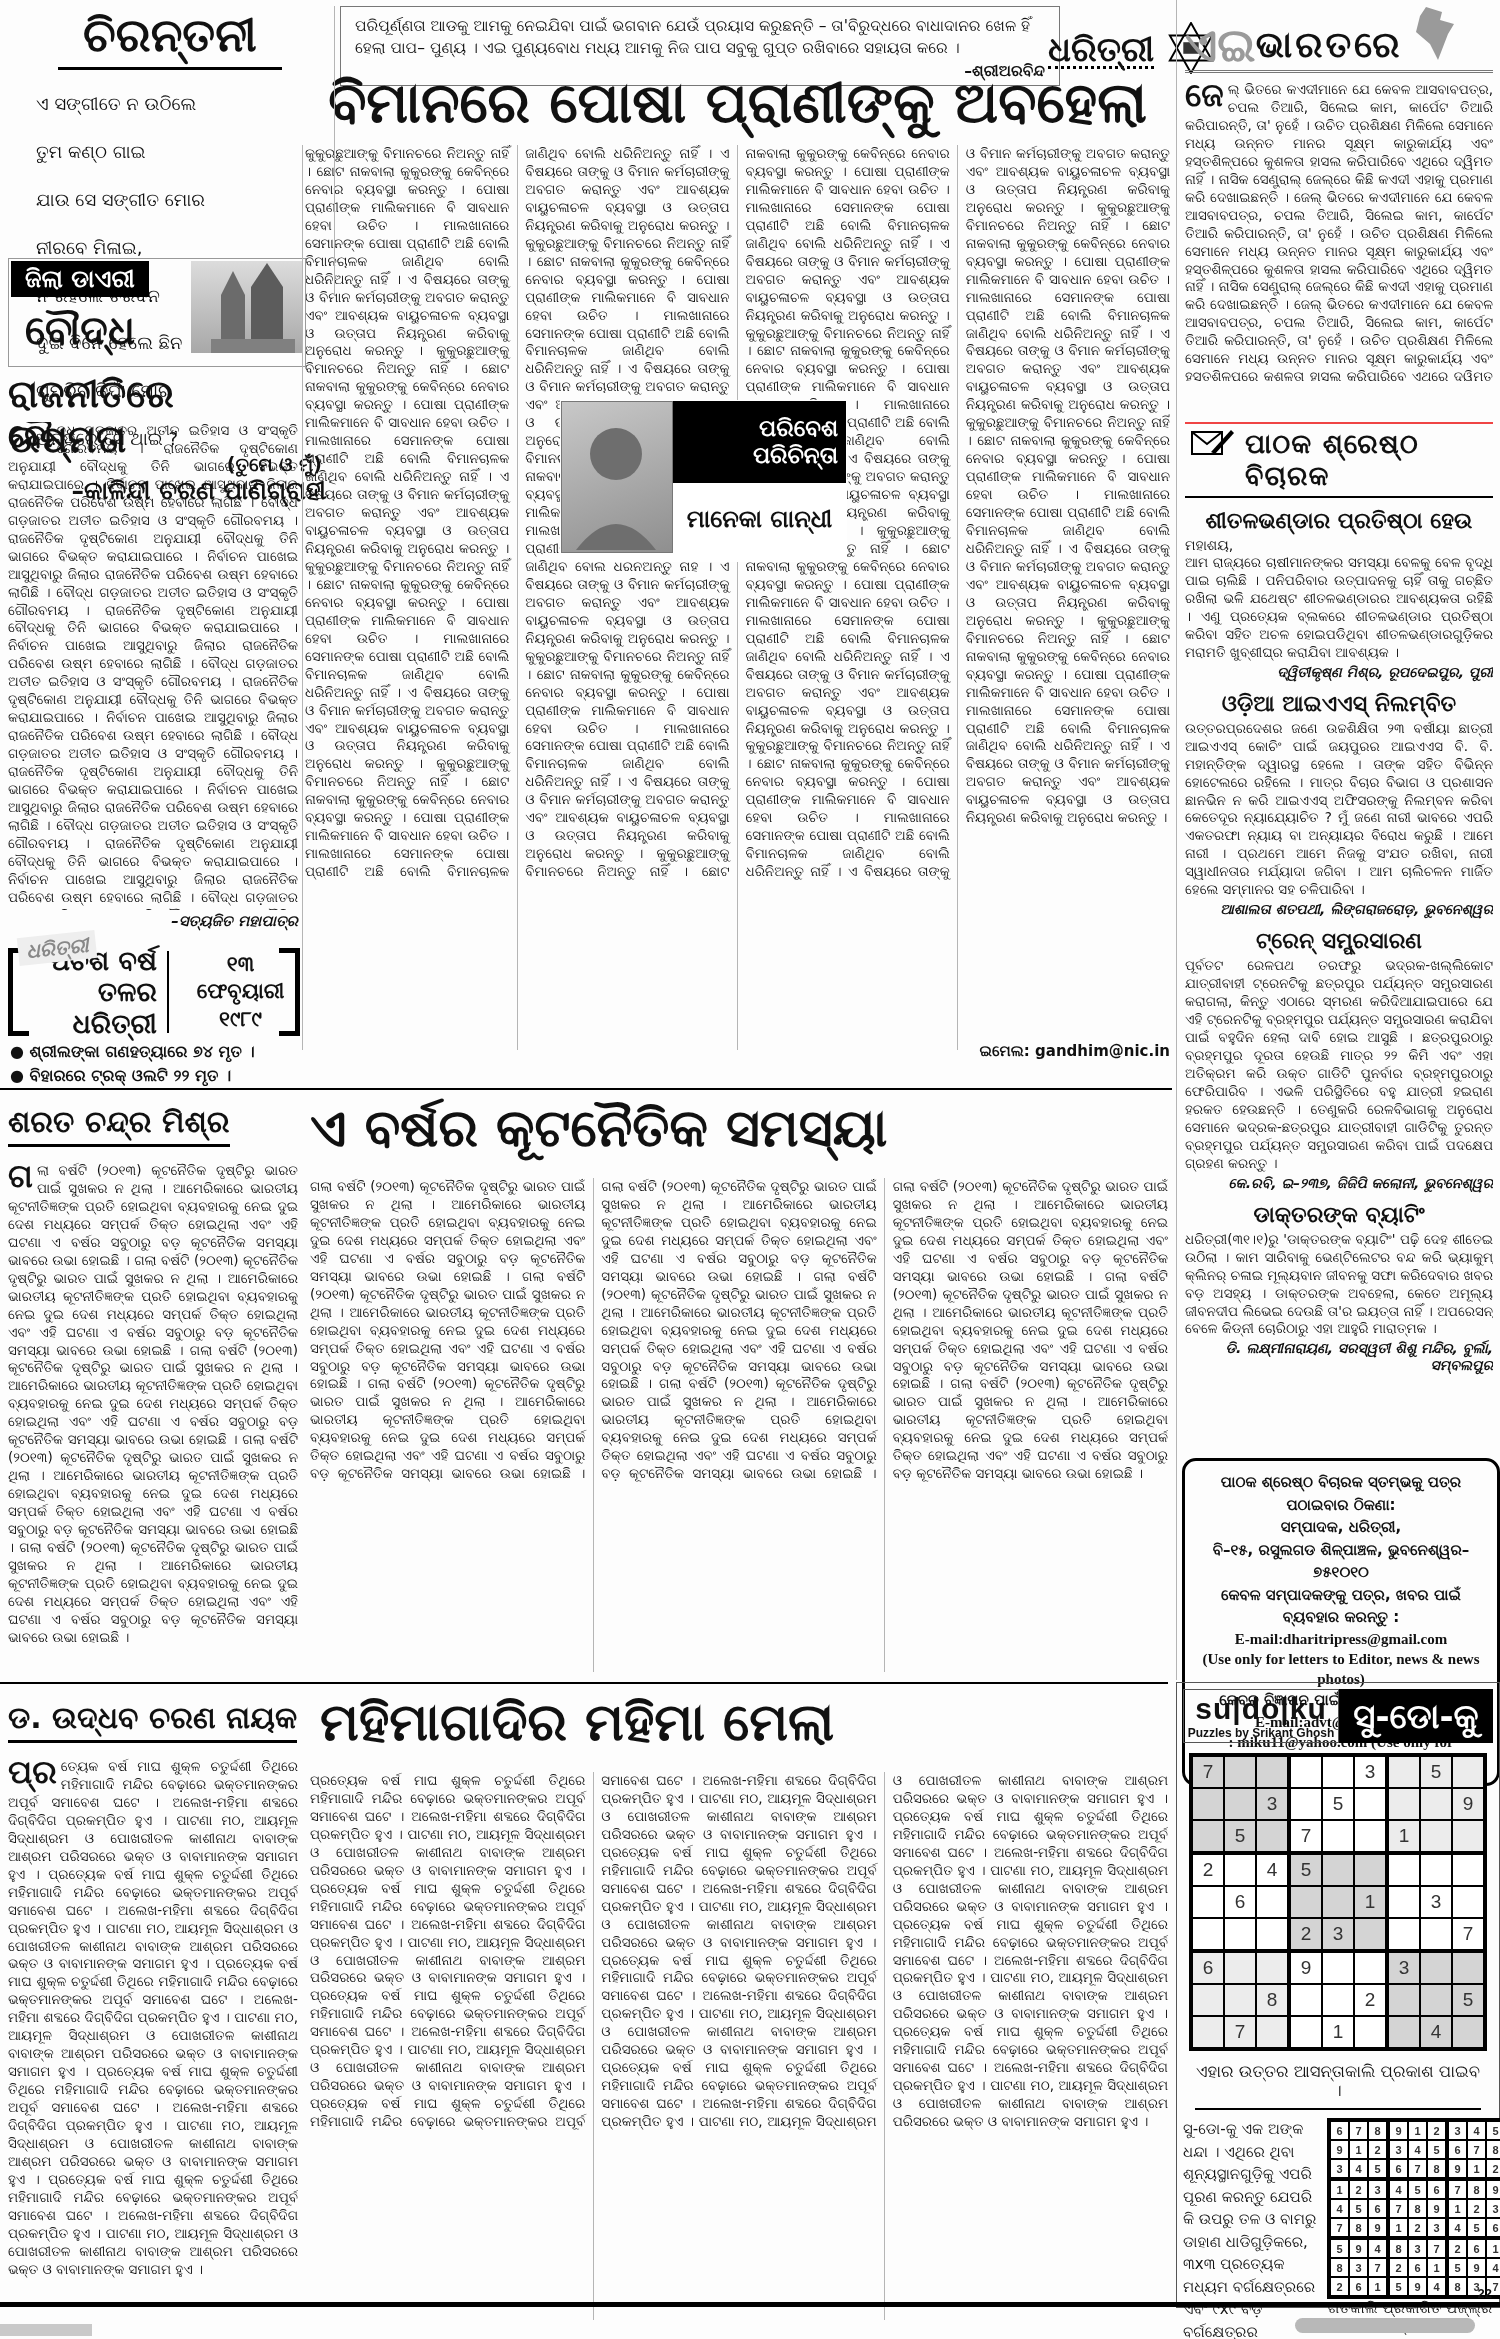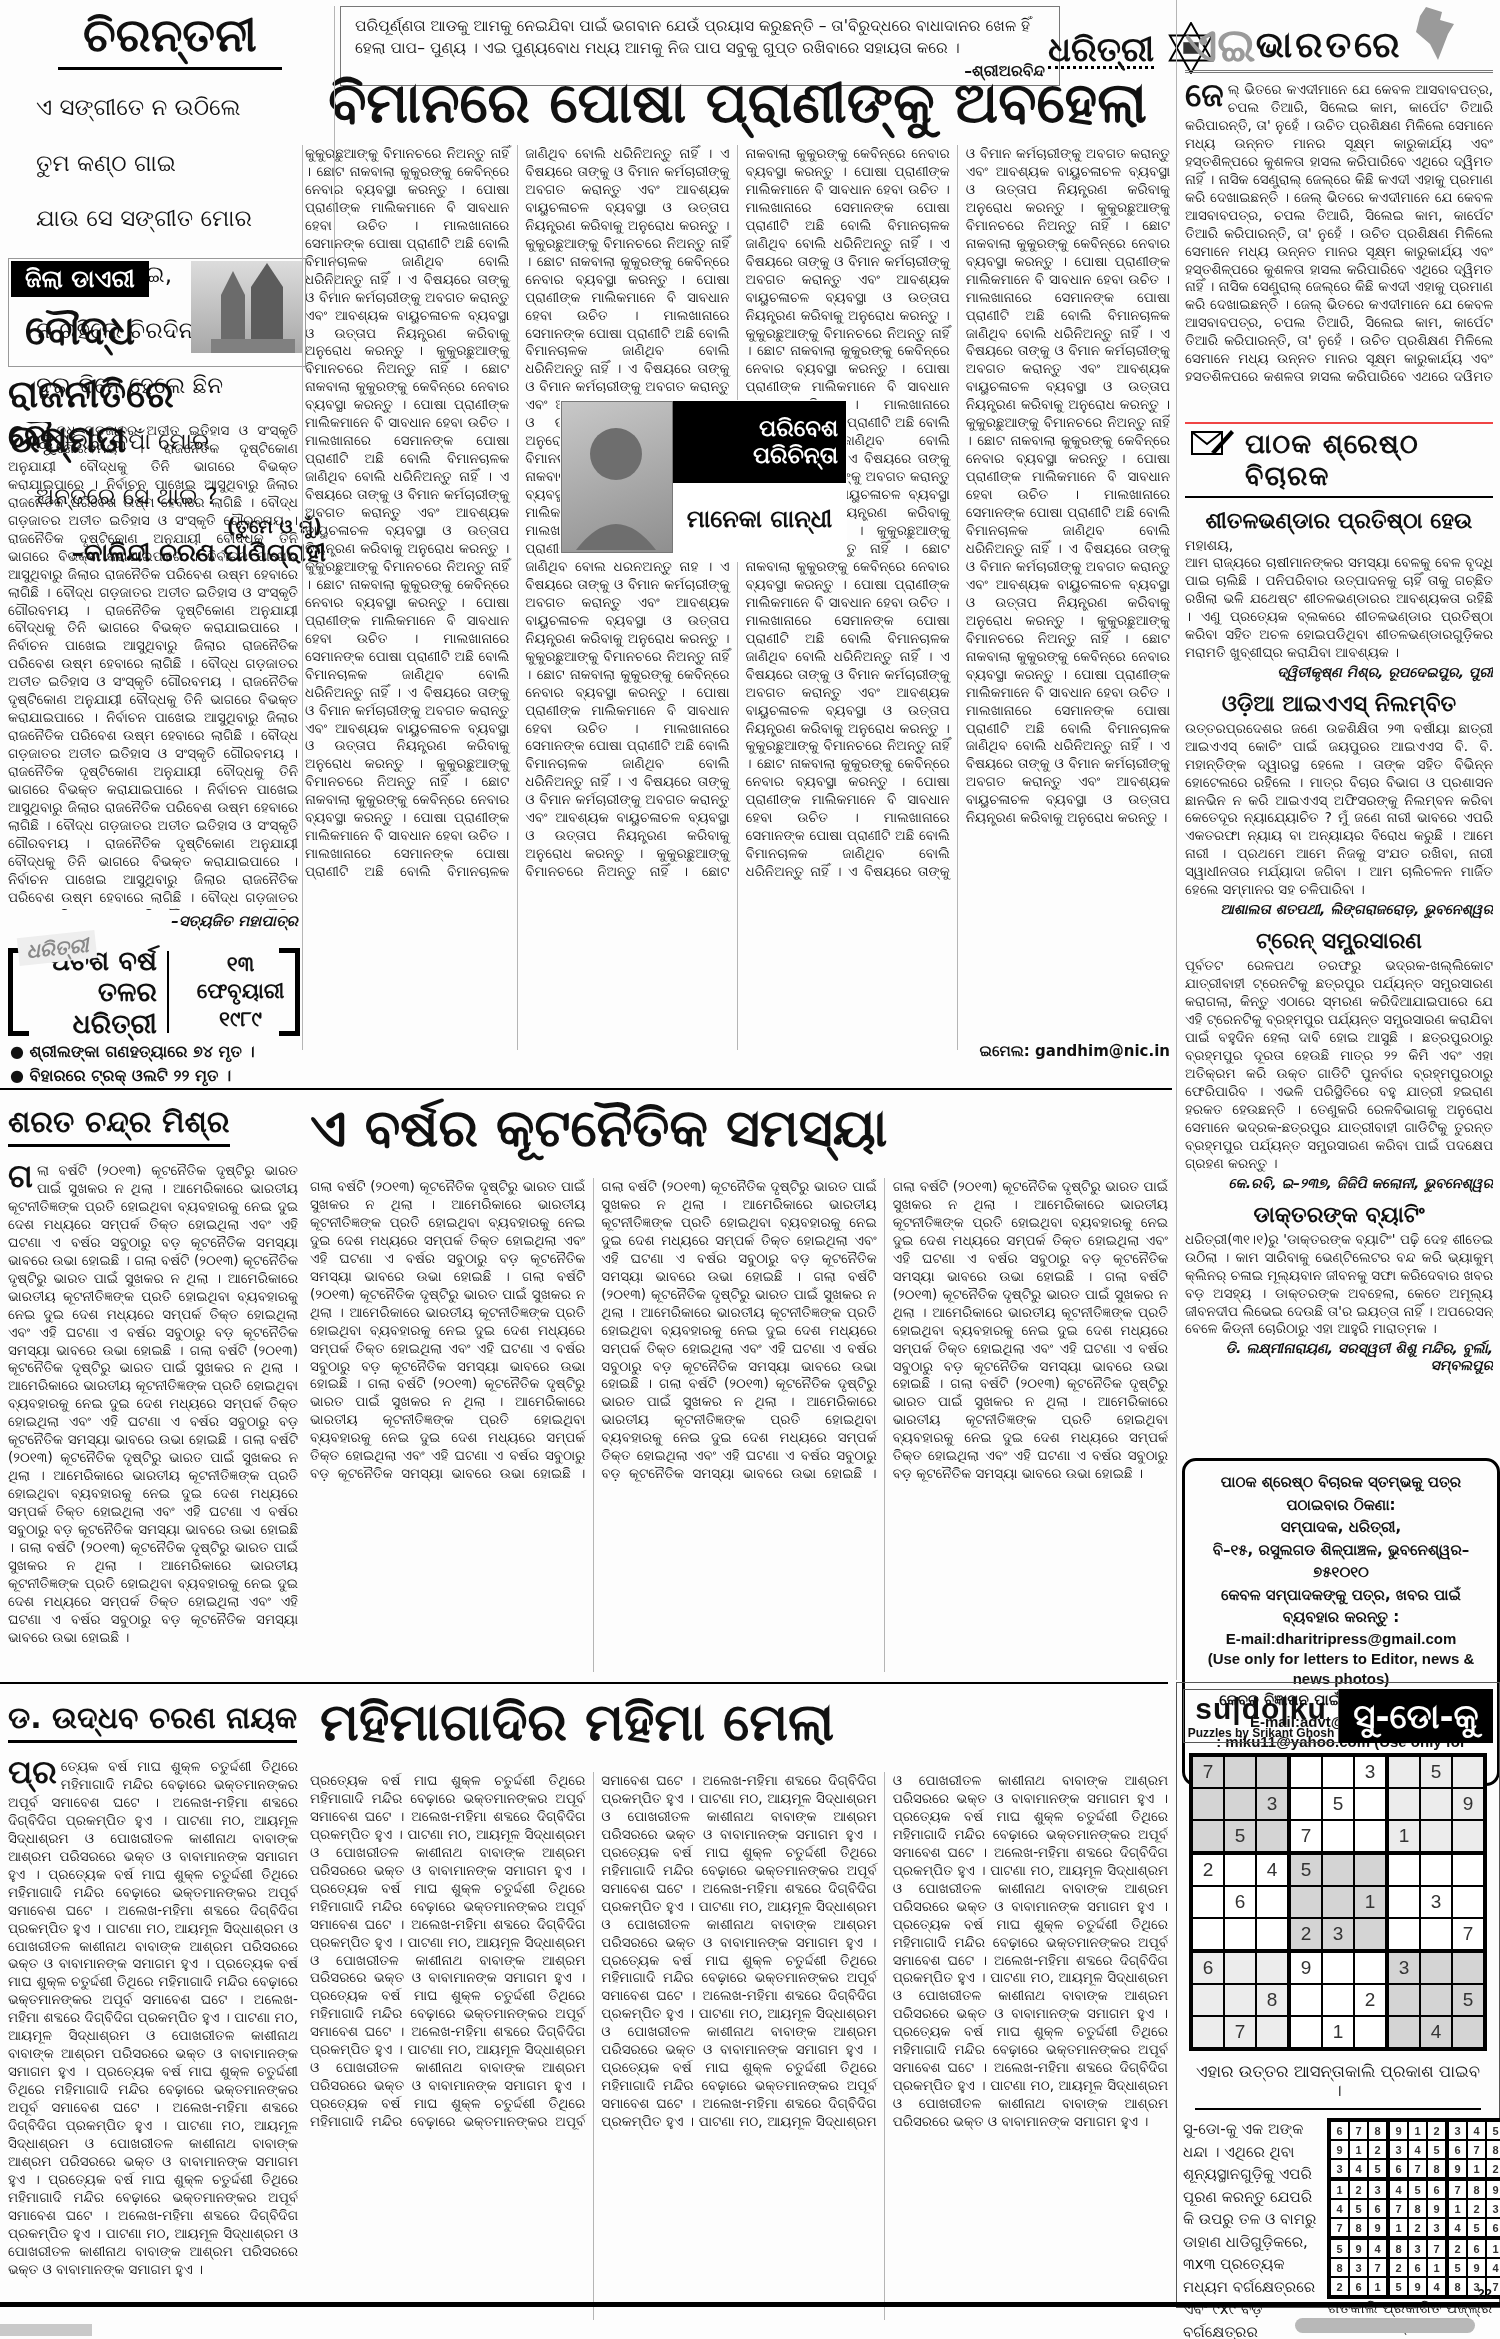--- a/index.html
+++ b/index.html
@@ -9,21 +9,21 @@
   .just{text-align:justify;text-justify:inter-word;}
   .bodytext{font-size:13.5px;line-height:1.33;}
   .dropcap::first-letter{font-size:2.4em;font-weight:bold;float:left;line-height:.9;padding-right:4px;}
   .cols3{column-count:3;column-gap:16px;column-rule:1px solid #b5b5b5;}
   .cols4{column-count:4;column-gap:16px;column-rule:1px solid #b5b5b5;}
   .vline{width:1px;background:#b5b5b5;}
   .hline{height:2px;background:#000;}
   .blackbox{background:#000;color:#fff;}
   
   .poem-title{font-size:46px;font-weight:800;text-align:center;border-bottom:3px solid #000;padding-bottom:4px;width:70%;margin:0 auto 10px;}
-  .poem-line{font-size:23px;line-height:1.55;padding-left:26px;margin-top:20px;}
+  .poem-line{font-size:18px;line-height:1.55;padding-left:26px;margin-top:20px;}
   .poem-note{text-align:right;font-size:19px;font-weight:bold;padding-right:8px;}
   .poem-author{text-align:right;font-size:25px;font-weight:800;padding-right:4px;}
   
   .quotebox{border:1px solid #777;padding:8px 14px;font-size:15.5px;line-height:1.45;}
   .quote-author{text-align:right;font-weight:bold;}
   
   .logo-text{font-size:34px;font-weight:800;border-bottom:3px dotted #000;line-height:1;}
   
   .h-main{font-size:56px;font-weight:800;text-align:center;white-space:nowrap;}
   .h-mid{font-size:52px;font-weight:800;text-align:left;white-space:nowrap;}
@@ -44,21 +44,21 @@
   .bullet-line{font-size:16px;font-weight:bold;line-height:1.5;}
   
   .letters-header{border-top:2px solid #ef4444;border-bottom:2px solid #000;display:flex;align-items:flex-start;gap:10px;padding:4px 6px;}
   .letters-header .lh-text{font-size:27px;font-weight:800;letter-spacing:1px;}
   .letter-h{font-size:22px;font-weight:800;text-align:center;margin:10px 0 4px;}
   .letter-sal{font-size:14px;}
   .letter-sig{font-style:italic;font-weight:bold;font-size:14px;text-align:right;margin-top:2px;}
   
   .contactbox{border:3px solid #000;border-radius:14px;padding:10px 8px;text-align:center;}
   .c-odia{font-size:15px;font-weight:bold;line-height:1.5;}
-  .c-latin{font-size:15px;font-weight:bold;font-family:Liberation Sans, sans-serif;line-height:1.35;}
+  .c-latin{font-size:15px;font-weight:bold;font-family:Liberation Serif, serif;line-height:1.35;}
   
   .sudo-wrap{border:1px solid #555;padding:6px;}
   .sudo-head{display:flex;}
   .sudo-brand{flex:1;border:1px solid #555;text-align:center;padding:2px 0;}
   .sudo-brand .b1{font-size:30px;font-weight:800;font-family:"Liberation Sans",sans-serif;letter-spacing:1px;}
   .sudo-brand .b2{font-size:12px;font-weight:bold;font-family:"Liberation Sans",sans-serif;}
   .sudo-title{flex:1;background:#000;color:#fff;font-size:34px;font-weight:800;display:flex;align-items:center;justify-content:center;}
   .grid{border:3px solid #000;display:inline-block;background:#fff;}
   .grow{display:flex;}
   .gcell{width:30px;height:30px;border:1px solid #000;display:flex;align-items:center;justify-content:center;

